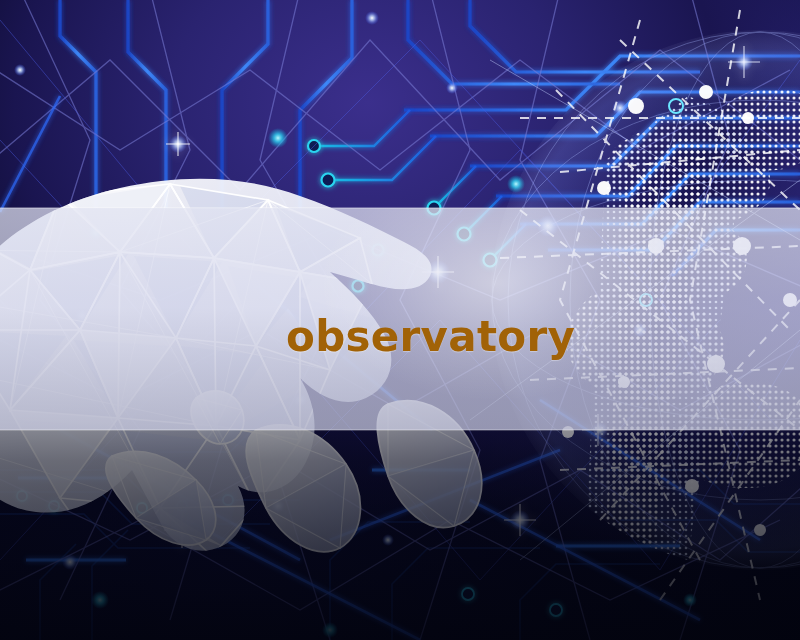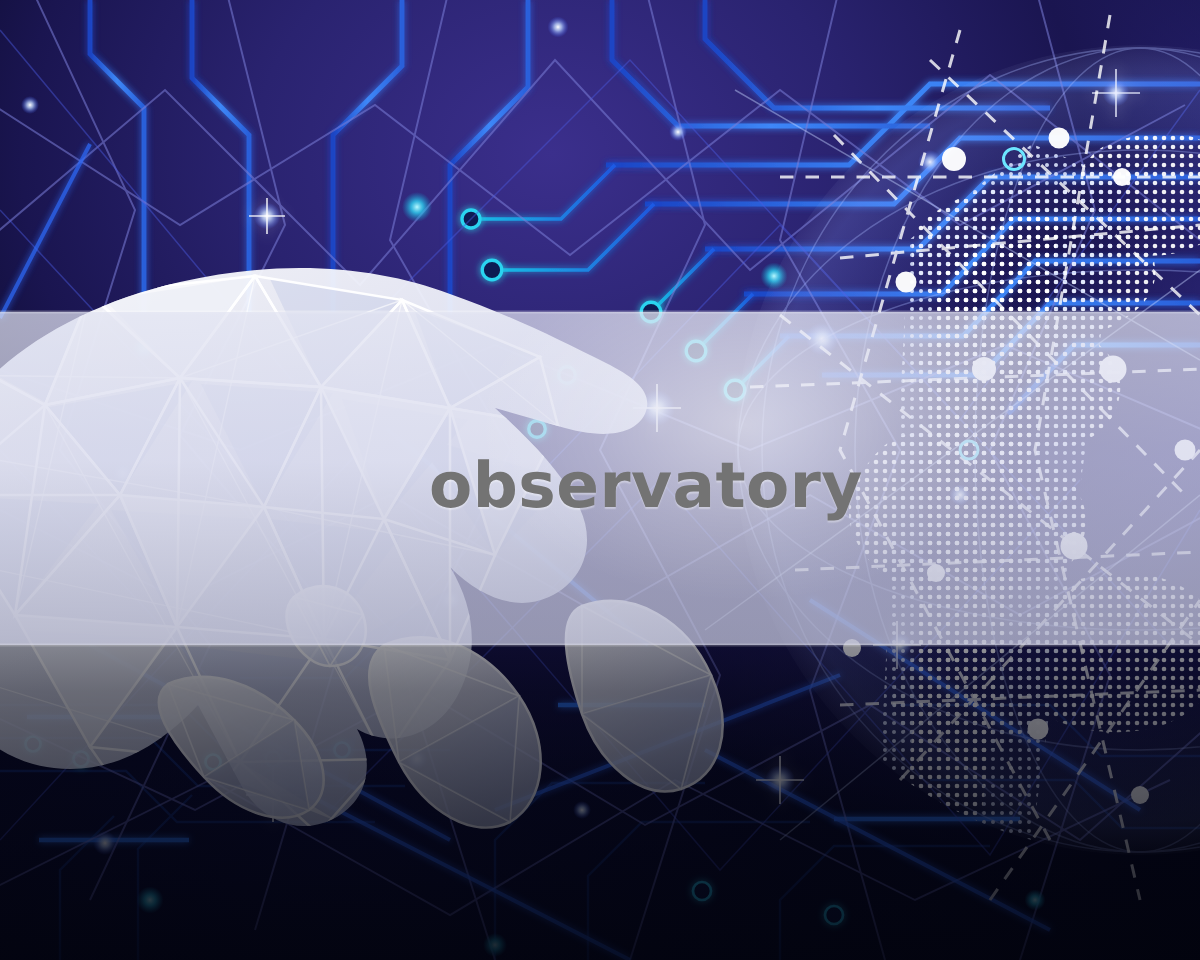--- a/index.html
+++ b/index.html
@@ -34,24 +34,24 @@
     background:
       radial-gradient(ellipse 230px 150px at 62% 34%, rgba(255,255,255,.46) 0%, rgba(255,255,255,.16) 45%, rgba(255,255,255,0) 78%),
       linear-gradient(180deg, rgba(226,228,242,.72) 0%, rgba(214,216,236,.70) 40%, rgba(206,208,232,.70) 100%);
     mix-blend-mode:normal;
   }
   #band-edge-top{position:absolute;left:0;top:207px;width:800px;height:2px;background:rgba(255,255,255,.30);}
   #band-edge-bot{position:absolute;left:0;top:429px;width:800px;height:2px;background:rgba(255,255,255,.22);}
 
   
   #title{
-    position:absolute;left:286px;top:299px;
+    position:absolute;left:286px;top:312px;
     font-size:42px;font-weight:bold;
     letter-spacing:0.3px;
-    color:#737373;
+    color:#a16207;
     text-shadow:0 1px 1px rgba(255,255,255,.35);
     white-space:nowrap;
     z-index:40;
   }
 </style>
 </head>
 <body>
 
 <div id="stage">
 

